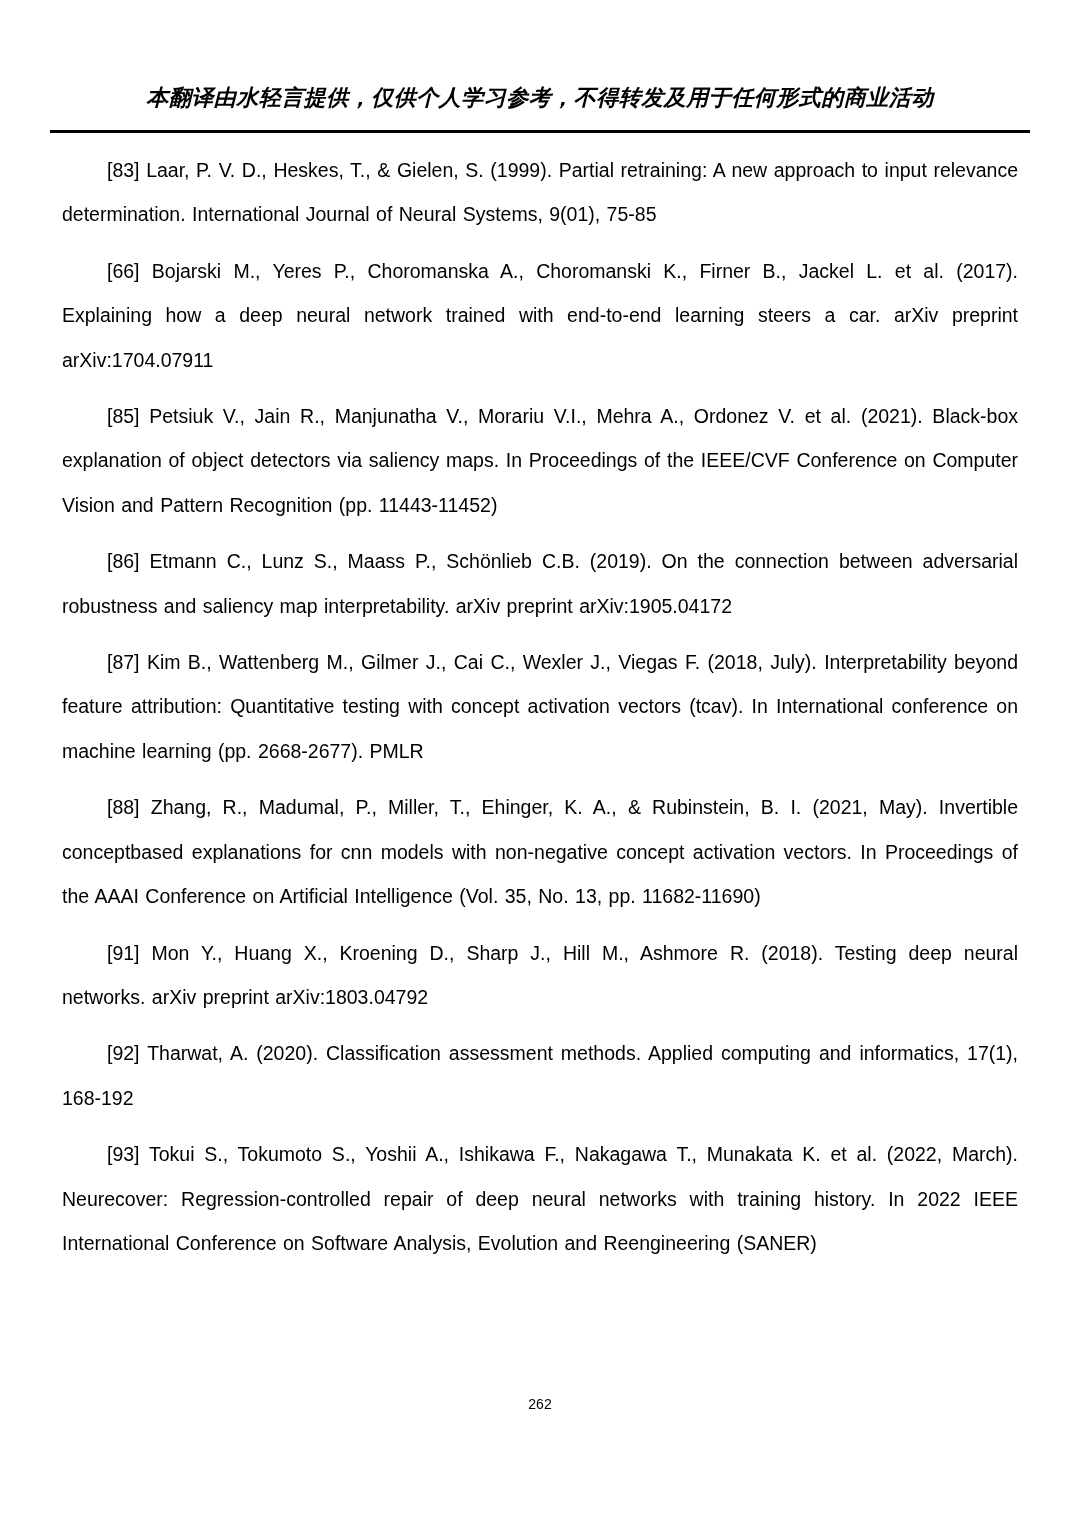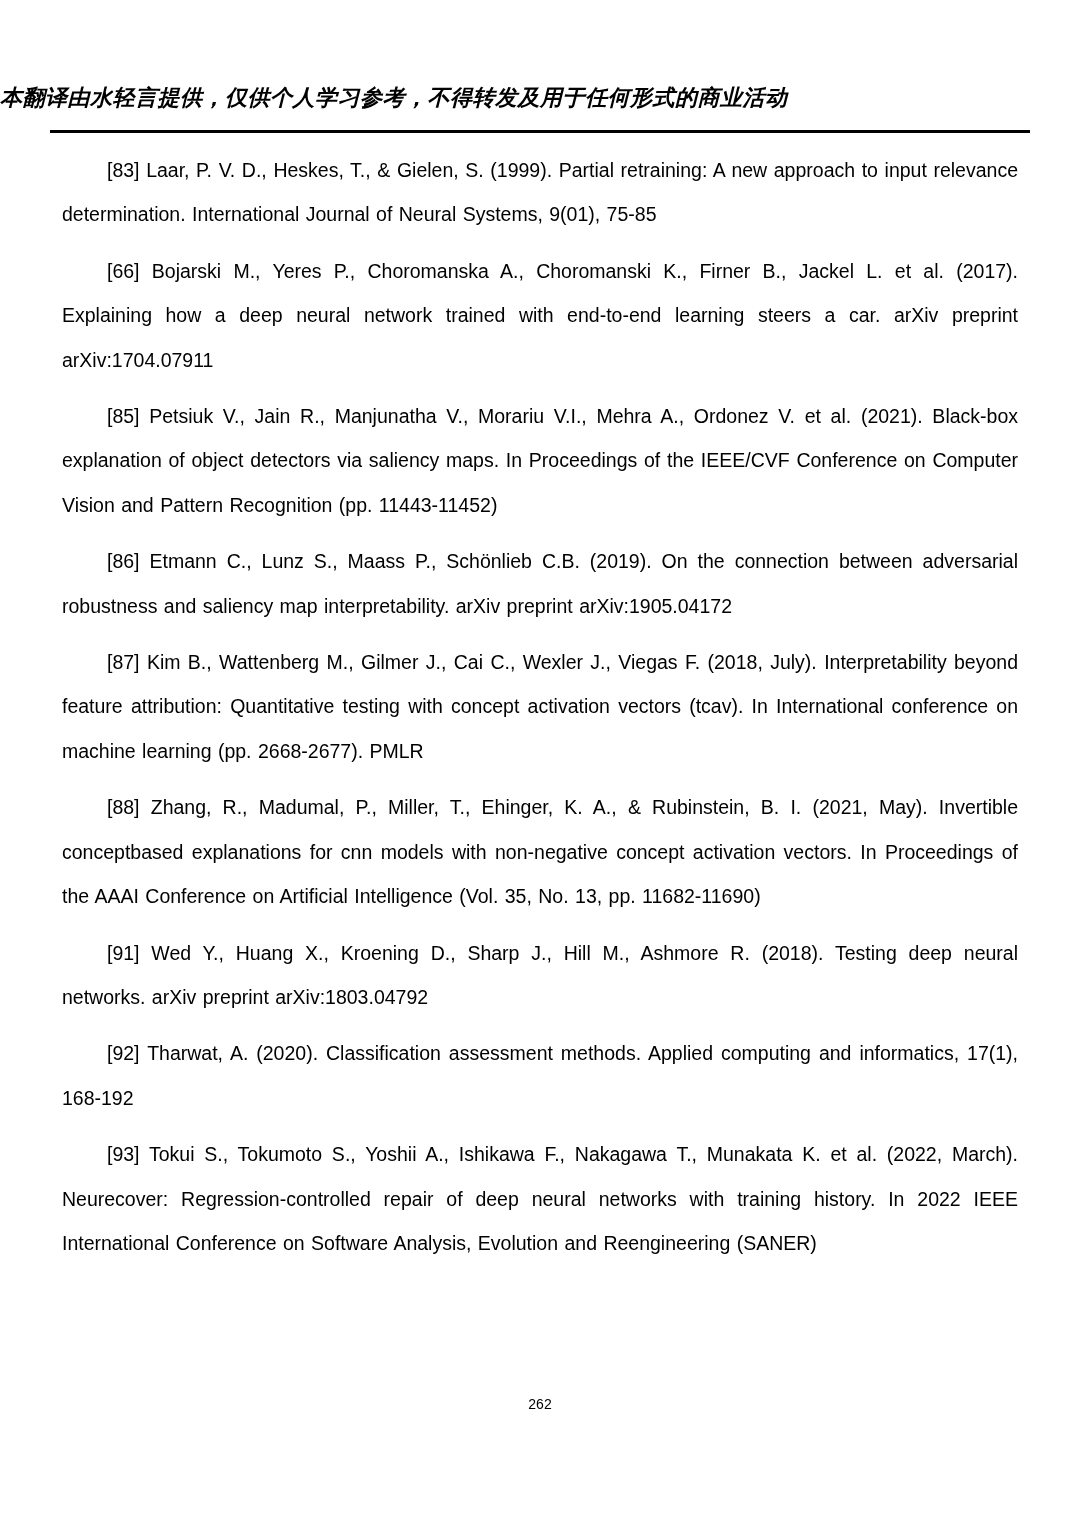--- a/index.html
+++ b/index.html
@@ -13,21 +13,21 @@
     position: relative;
     font-family: "Liberation Sans", sans-serif;
     color: #000000;
     overflow: hidden;
   }
   .notice {
     position: absolute;
     top: 83px;
     left: 0;
     width: 100%;
-    text-align: left;
+    text-align: center;
     font-weight: bold;
     font-style: italic;
     font-size: 22px;
     letter-spacing: 0.5px;
     white-space: nowrap;
   }
   .rule {
     position: absolute;
     top: 130px;
     left: 50px;
@@ -68,19 +68,19 @@
 
   <hr class="rule">
 
   <div class="refs" id="refs">
       <p class="ref">[83] Laar, P. V. D., Heskes, T., &amp; Gielen, S. (1999). Partial retraining: A new approach to input relevance determination. International Journal of Neural Systems, 9(01), 75-85</p>
       <p class="ref">[66] Bojarski M., Yeres P., Choromanska A., Choromanski K., Firner B., Jackel L. et al. (2017). Explaining how a deep neural network trained with end-to-end learning steers a car. arXiv preprint arXiv:1704.07911</p>
       <p class="ref">[85] Petsiuk V., Jain R., Manjunatha V., Morariu V.I., Mehra A., Ordonez V. et al. (2021). Black-box explanation of object detectors via saliency maps. In Proceedings of the IEEE/CVF Conference on Computer Vision and Pattern Recognition (pp. 11443-11452)</p>
       <p class="ref">[86] Etmann C., Lunz S., Maass P., Schönlieb C.B. (2019). On the connection between adversarial robustness and saliency map interpretability. arXiv preprint arXiv:1905.04172</p>
       <p class="ref">[87] Kim B., Wattenberg M., Gilmer J., Cai C., Wexler J., Viegas F. (2018, July). Interpretability beyond feature attribution: Quantitative testing with concept activation vectors (tcav). In International conference on machine learning (pp. 2668-2677). PMLR</p>
       <p class="ref">[88] Zhang, R., Madumal, P., Miller, T., Ehinger, K. A., &amp; Rubinstein, B. I. (2021, May). Invertible conceptbased explanations for cnn models with non-negative concept activation vectors. In Proceedings of the AAAI Conference on Artificial Intelligence (Vol. 35, No. 13, pp. 11682-11690)</p>
-      <p class="ref">[91] Wed Y., Huang X., Kroening D., Sharp J., Hill M., Ashmore R. (2018). Testing deep neural networks. arXiv preprint arXiv:1803.04792</p>
+      <p class="ref">[91] Mon Y., Huang X., Kroening D., Sharp J., Hill M., Ashmore R. (2018). Testing deep neural networks. arXiv preprint arXiv:1803.04792</p>
       <p class="ref">[92] Tharwat, A. (2020). Classification assessment methods. Applied computing and informatics, 17(1), 168-192</p>
       <p class="ref">[93] Tokui S., Tokumoto S., Yoshii A., Ishikawa F., Nakagawa T., Munakata K. et al. (2022, March). Neurecover: Regression-controlled repair of deep neural networks with training history. In 2022 IEEE International Conference on Software Analysis, Evolution and Reengineering (SANER)</p>
     </div>
 
   <div class="pageno">262</div>
 </div>
 
 </body></html>

